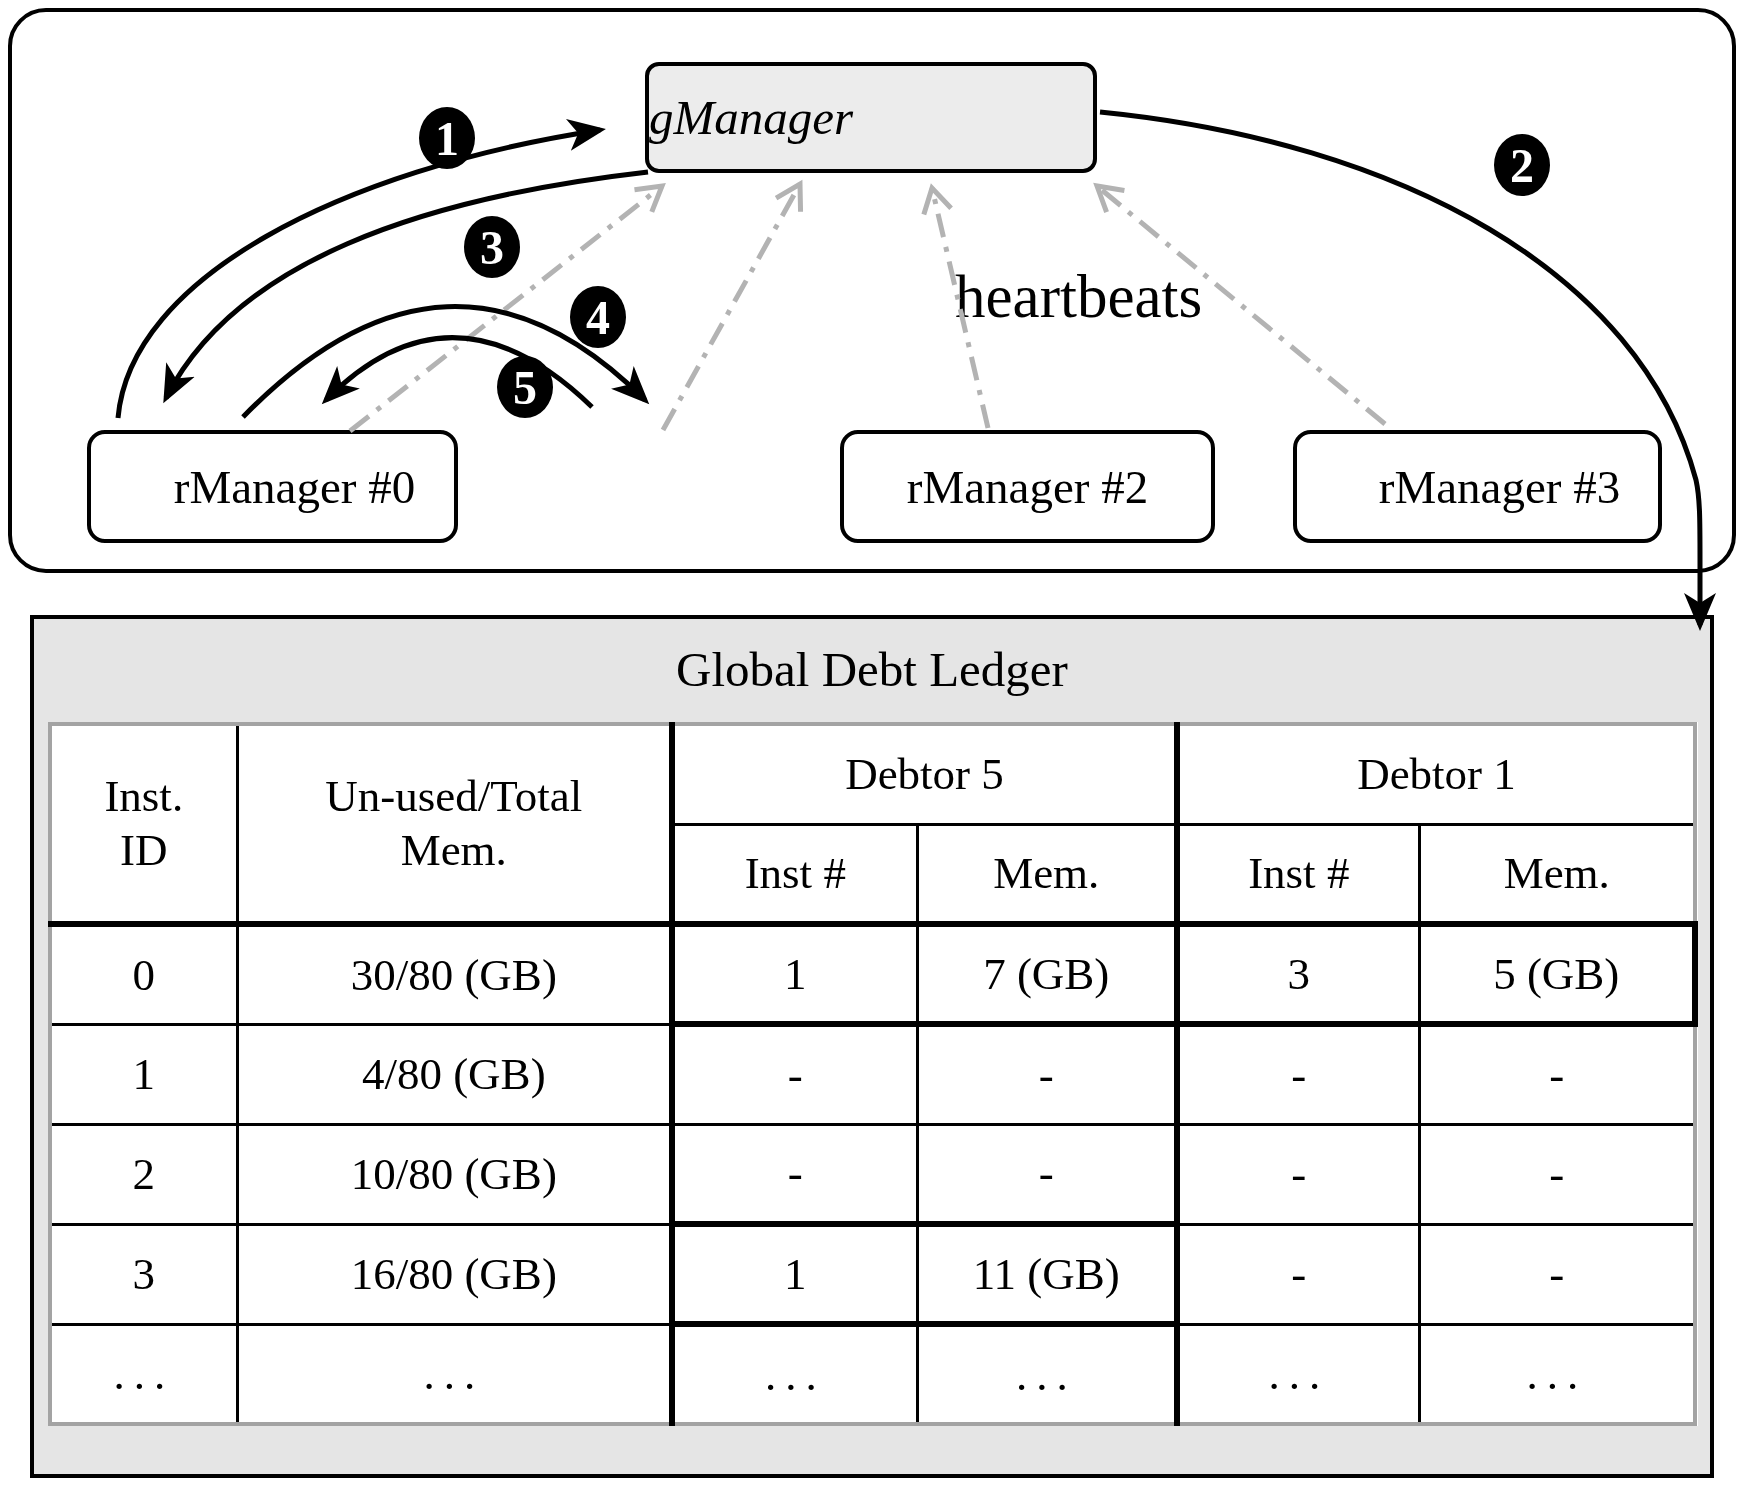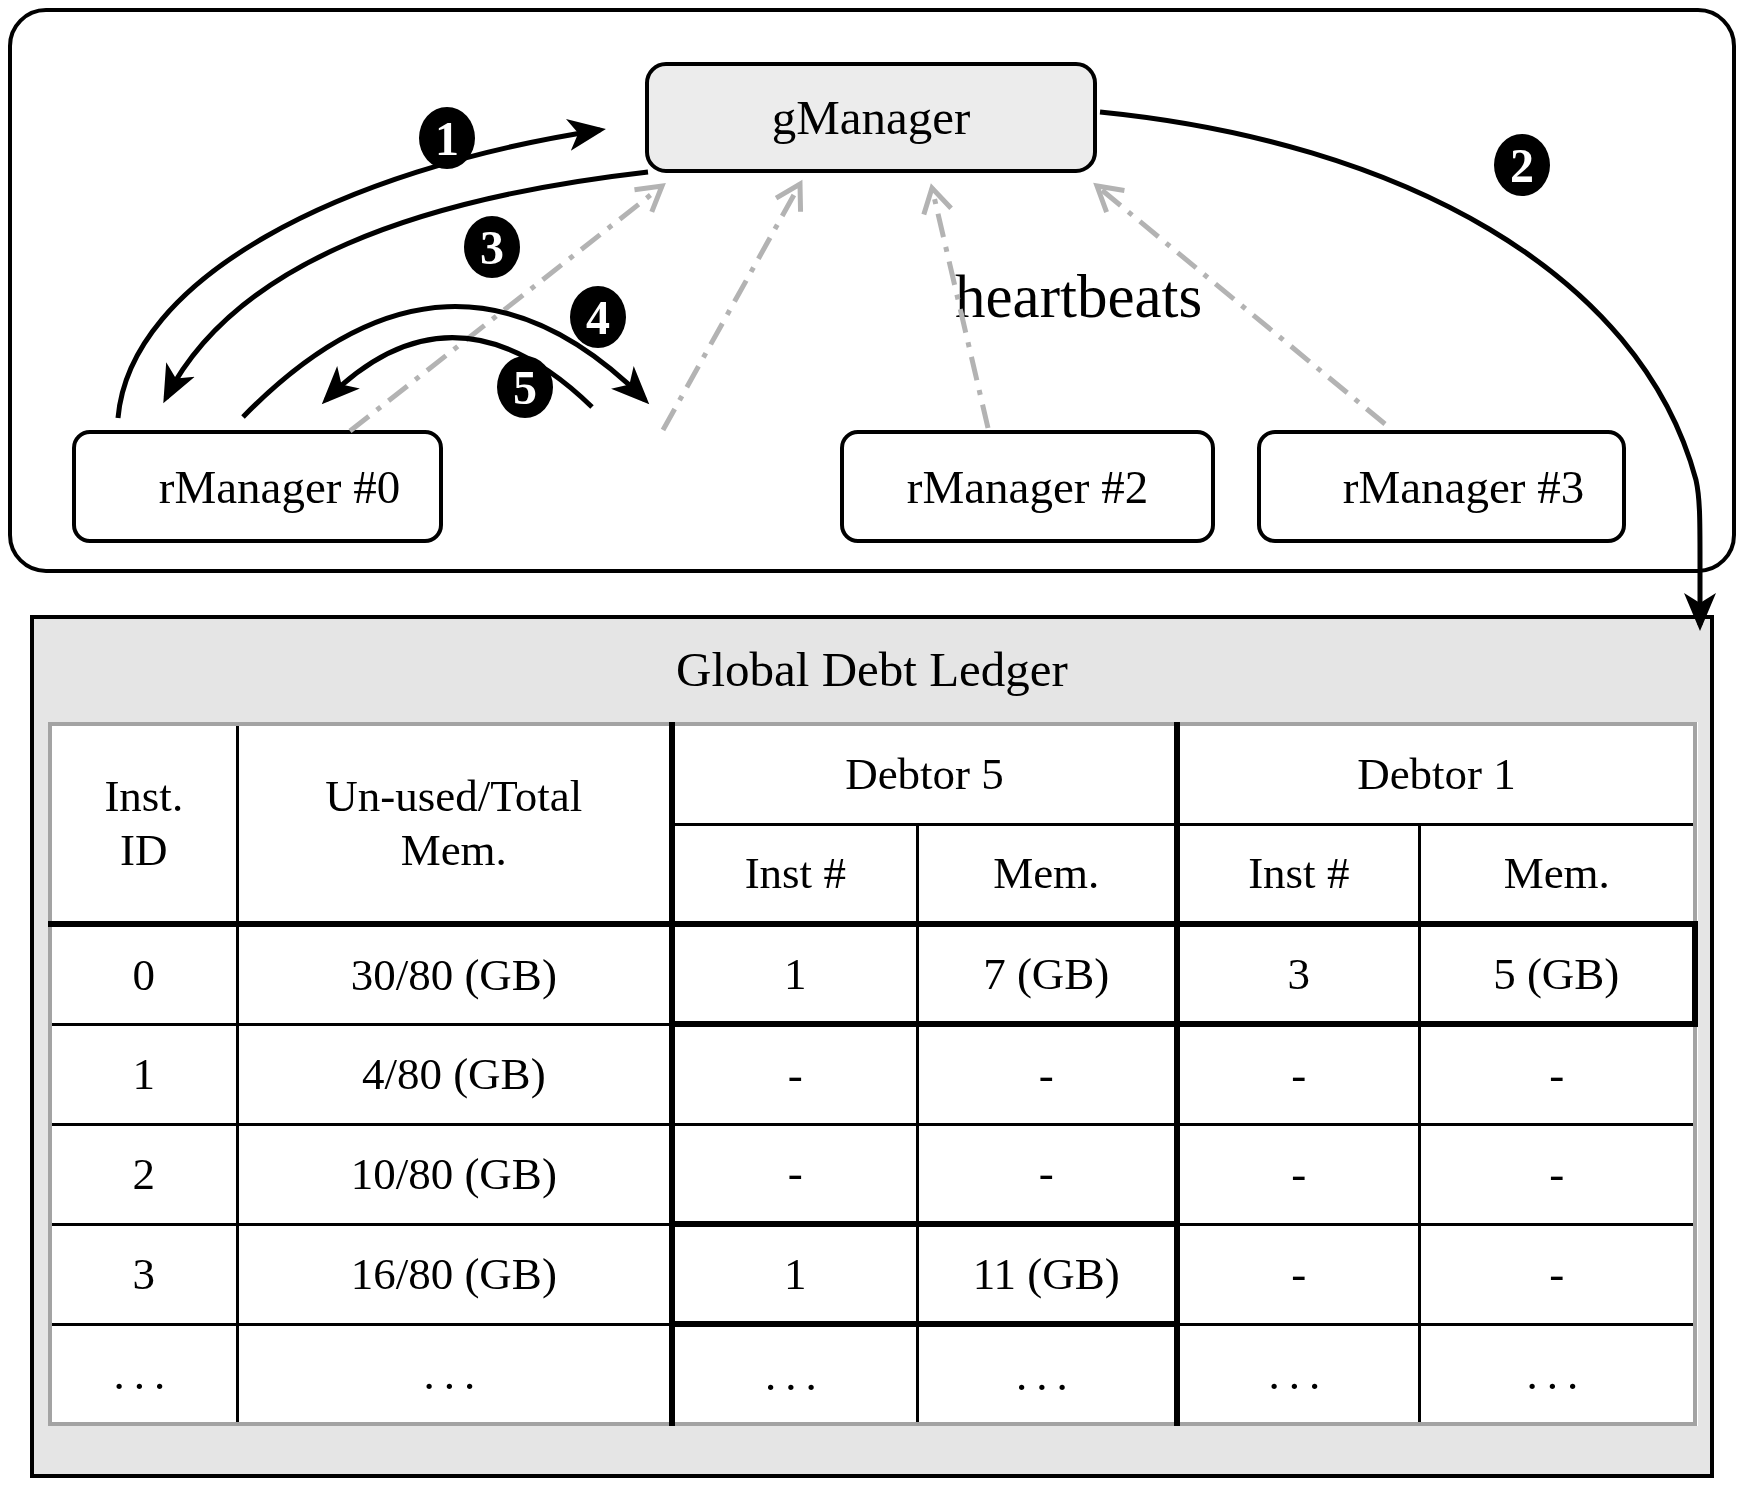--- a/index.html
+++ b/index.html
@@ -3,27 +3,27 @@
 <meta charset="utf-8">
 <style>
   html,body{margin:0;padding:0;background:#fff;}
   .stage{position:relative;width:1744px;height:1489px;background:#fff;overflow:hidden;
          font-family:"Liberation Serif","DejaVu Serif",serif;color:#000;}
 
   
   .top-panel{position:absolute;left:8px;top:8px;width:1728px;height:565px;
              border:4px solid #000;border-radius:38px;box-sizing:border-box;background:#fff;}
   .gmanager{position:absolute;left:645px;top:62px;width:452px;height:111px;
-            border:4px solid #000;border-radius:21px;box-sizing:border-box;
-            display:flex;align-items:center;justify-content:center;font-size:49px;}
+            border:4px solid #000;border-radius:14px;box-sizing:border-box;
+            display:flex;align-items:center;justify-content:flex-start;font-size:49px;font-style:italic;}
   .rmanager{position:absolute;top:430px;height:113px;border:4px solid #000;border-radius:18px;
             box-sizing:border-box;background:#fff;display:flex;align-items:center;justify-content:center;
             font-size:47px;}
-  .r0{left:72px;width:371px;padding-left:44px;} .r1{left:492px;width:366px;}
-  .r2{left:840px;width:375px;} .r3{left:1257px;width:369px;padding-left:44px;}
+  .r0{left:87px;width:371px;padding-left:44px;} .r1{left:492px;width:366px;}
+  .r2{left:840px;width:375px;} .r3{left:1293px;width:369px;padding-left:44px;}
   .hb-label{position:absolute;left:955px;top:262px;font-size:61px;}
 
   
   .overlay{position:absolute;left:0;top:0;width:1744px;height:1489px;z-index:6;pointer-events:none;}
   .solid-arrow{fill:none;stroke:#000;stroke-width:5px;}
   .dash-arrow{fill:none;stroke:#b3b3b3;stroke-width:5px;stroke-dasharray:24 10 5 10;}
   .badge-ellipse{fill:#000;}
   .badge-num{fill:#fff;font-family:"Liberation Serif","DejaVu Serif",serif;
              font-size:48px;font-weight:bold;text-anchor:middle;}
 

